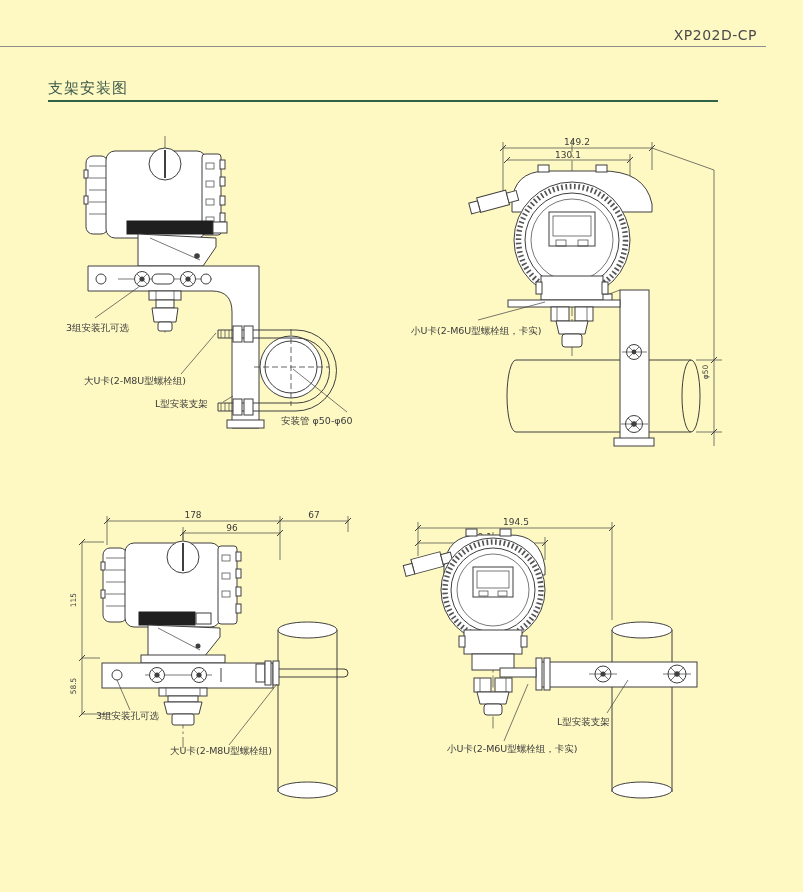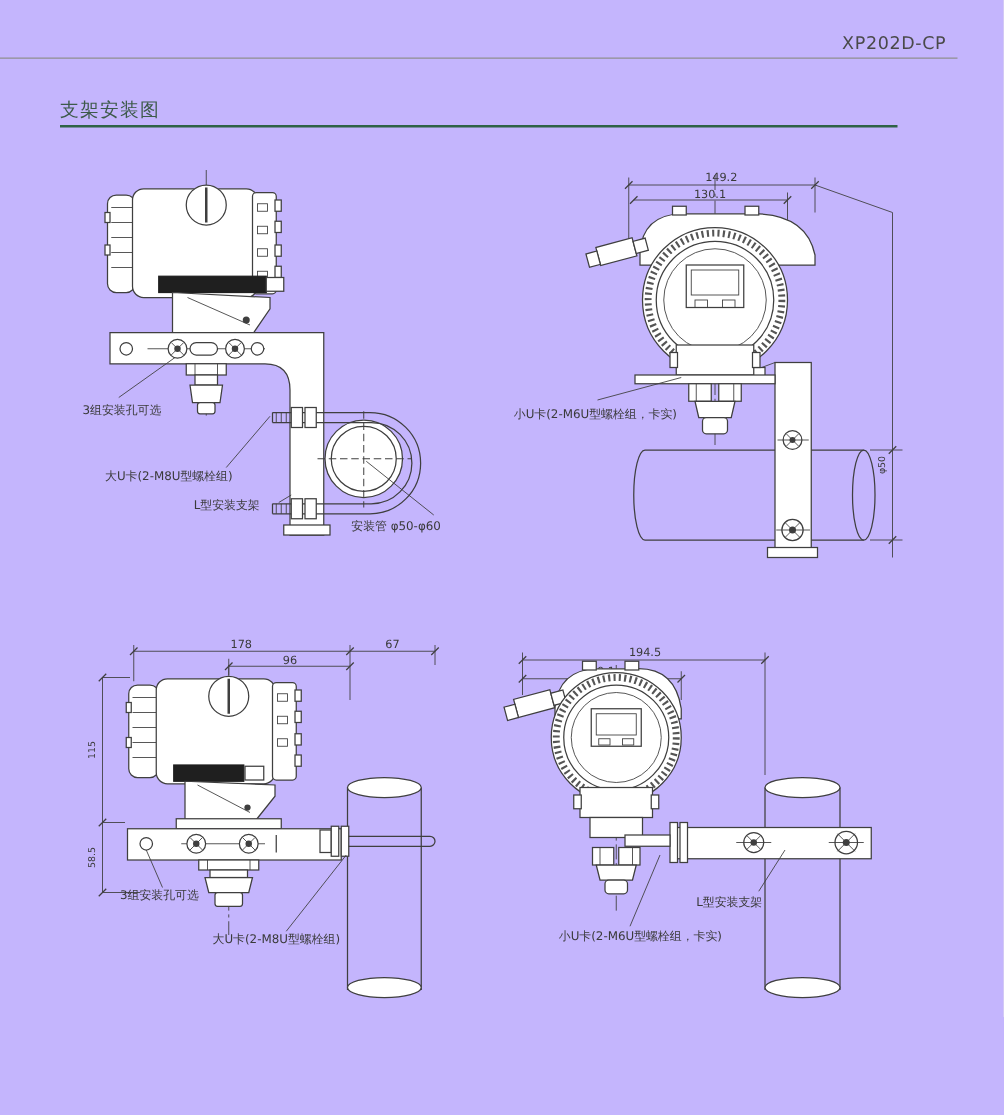--- a/index.html
+++ b/index.html
@@ -1,16 +1,16 @@
 <!DOCTYPE html>
 <html><head>
 <meta charset="utf-8">
 <style>
   html,body{margin:0;padding:0;background:#e8e8e8;}
-  .page{position:relative;width:803px;height:892px;background:#c4b5fd;margin:0 auto;
+  .page{position:relative;width:803px;height:892px;background:#fef9c3;margin:0 auto;
         font-family:"DejaVu Sans","Liberation Sans",sans-serif;overflow:hidden;}
   .hdr-code{position:absolute;top:27px;right:46px;font-size:14px;color:#4a4a4a;letter-spacing:.5px;}
   .hdr-rule{position:absolute;top:46px;left:0;width:766px;height:0;border-top:1px solid #8f8f8f;}
   .sec-title{position:absolute;top:79px;left:48px;font-size:15px;color:#3d5a4a;letter-spacing:1px;}
   .sec-rule{position:absolute;top:100px;left:48px;width:670px;height:0;border-top:2px solid #2f6246;}
   svg.dwg{position:absolute;}
   .dwg line,.dwg path,.dwg rect,.dwg circle,.dwg ellipse,.dwg polygon{
       stroke:#3f3f3f;stroke-width:1;fill:none;stroke-linecap:butt;}
   .dwg .wf{fill:#ffffff;}
   .dwg .blk{fill:#1f1f1f;stroke:#1f1f1f;}

